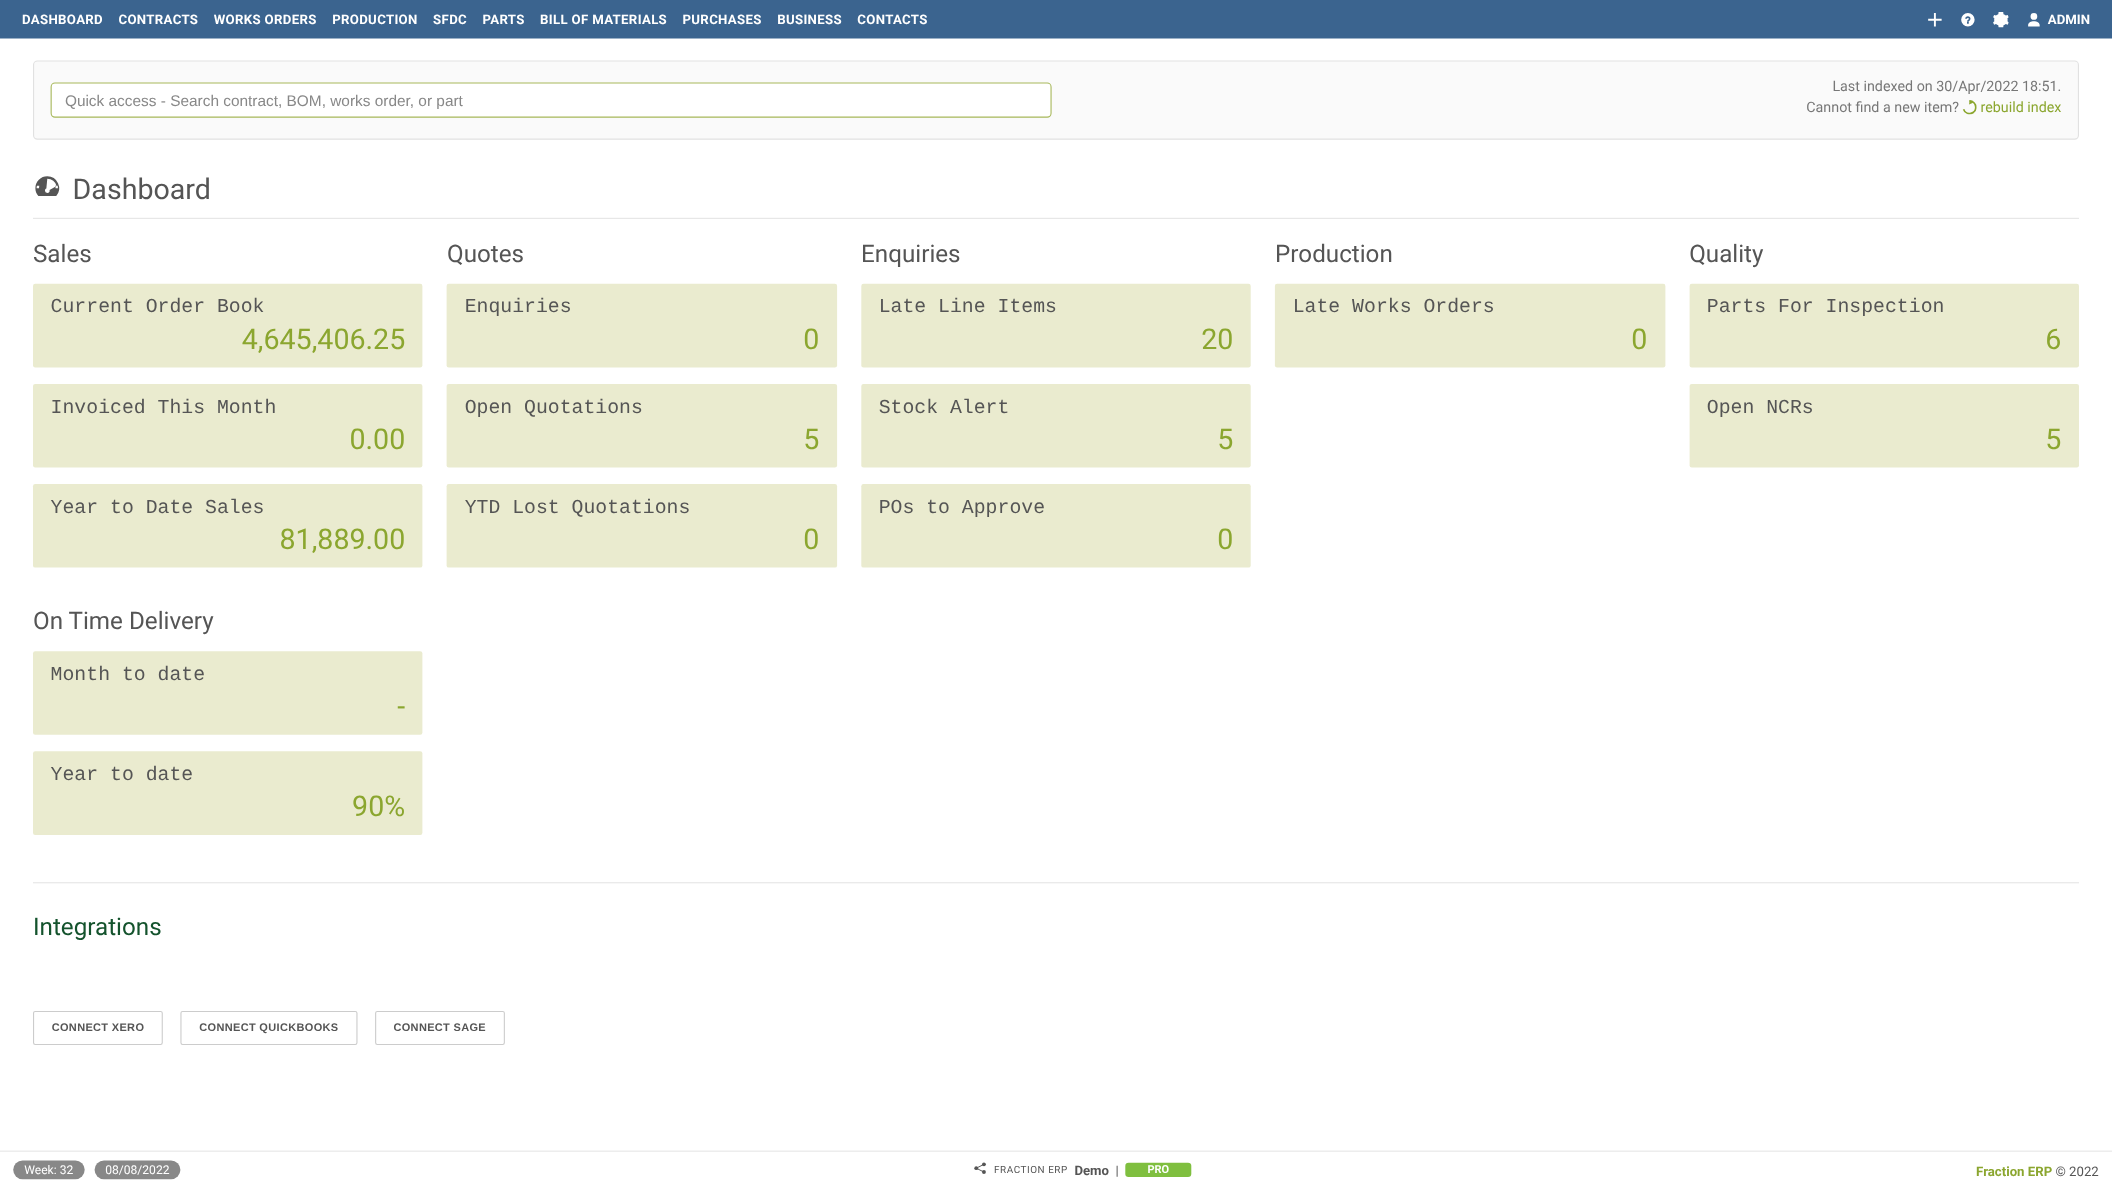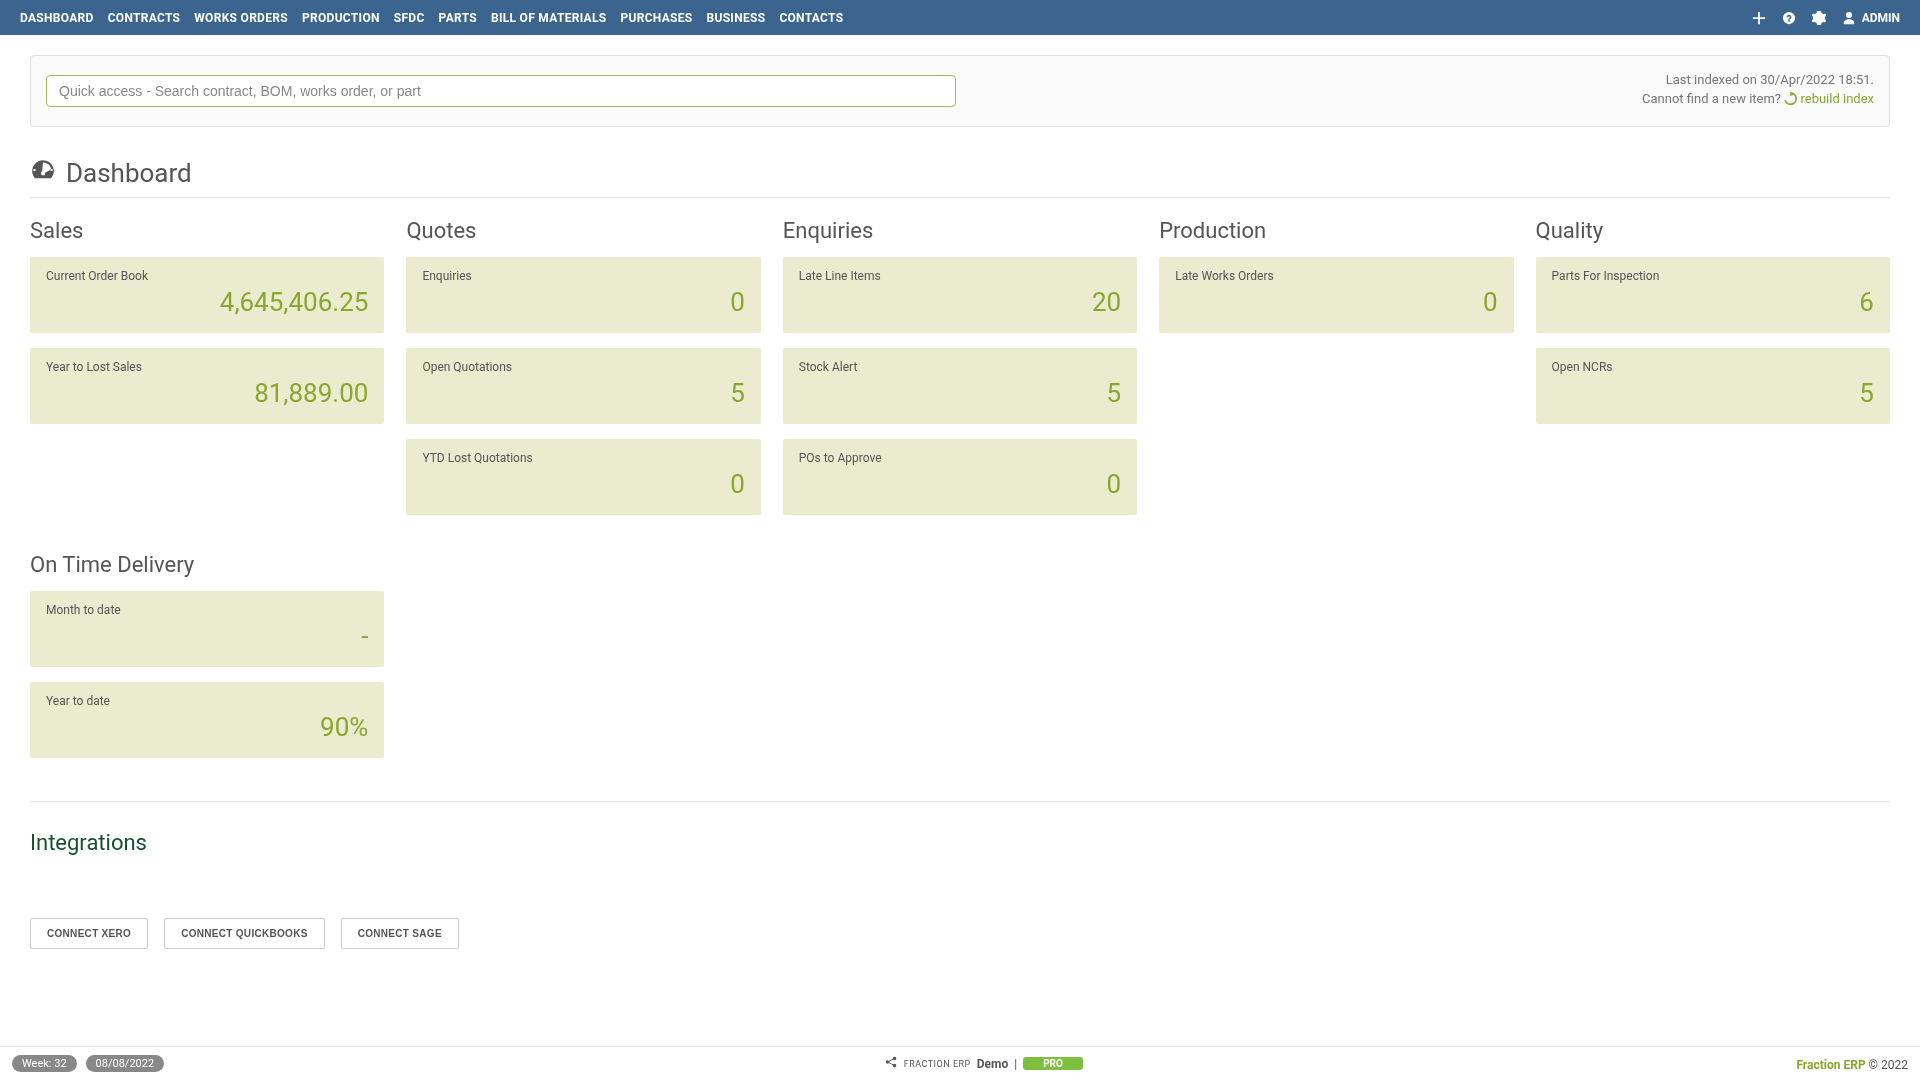--- a/index.html
+++ b/index.html
@@ -97,21 +97,21 @@
     color: #555;
     margin-bottom: 14px;
   }
   .kcard {
     background: #eaebcf;
     border-radius: 2px;
     padding: 12px 16px 10px;
     margin-bottom: 15px;
     min-height: 76px;
   }
-  .kcard .label { font-size: 12px; color: #555; margin-bottom: 4px; }
+  .kcard .label { font-size: 18px; color: #555; margin-bottom: 4px; font-family: Liberation Mono, monospace; }
   .kcard .value {
     font-size: 26px;
     color: #8ba62f;
     text-align: right;
     font-weight: 400;
   }
 
   hr.sep2 { border:none; border-top:1px solid #e5e5e5; margin: 10px 0 28px; }
 
   
@@ -227,21 +227,25 @@
 
   <div class="kgrid">
 
     <div class="kcol">
       <h2>Sales</h2>
       <div class="kcard">
         <div class="label">Current Order Book</div>
         <div class="value">4,645,406.25</div>
       </div>
       <div class="kcard">
-        <div class="label">Year to Lost Sales</div>
+        <div class="label">Invoiced This Month</div>
+        <div class="value">0.00</div>
+      </div>
+      <div class="kcard">
+        <div class="label">Year to Date Sales</div>
         <div class="value">81,889.00</div>
       </div>
     </div>
 
     <div class="kcol">
       <h2>Quotes</h2>
       <div class="kcard">
         <div class="label">Enquiries</div>
         <div class="value">0</div>
       </div>

